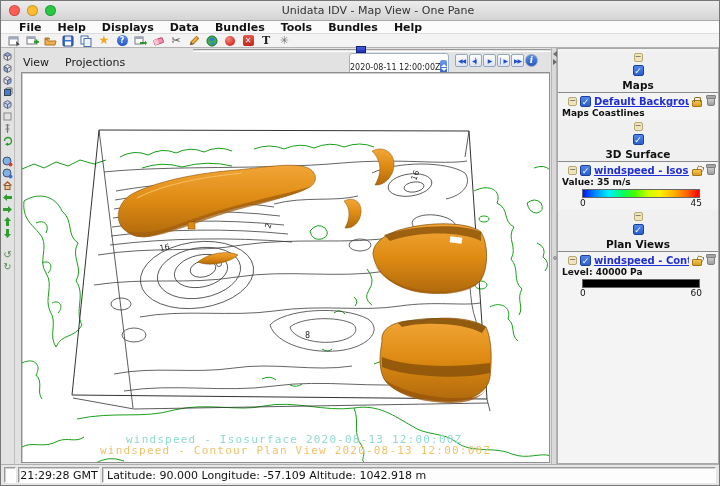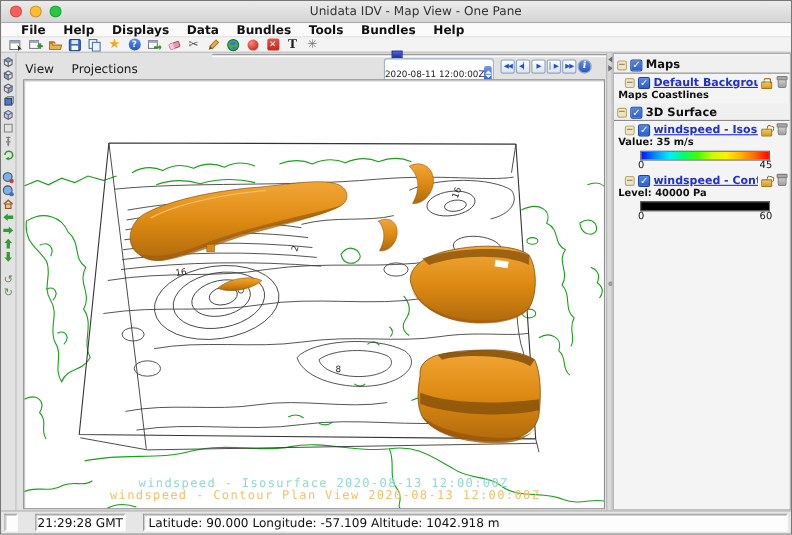--- a/index.html
+++ b/index.html
@@ -87,21 +87,21 @@
   #legend { position:absolute; left:556px; top:0; right:0; bottom:0; background:#f4f4f4;
     border:1px solid #a8a8a8; overflow:hidden; }
   #legend-header { height:16px; background:linear-gradient(#fafafa,#dcdcdc); border-bottom:1px solid #9a9a9a;
     display:flex; align-items:center; justify-content:center; position:relative; }
   #legend-header .t { font-size:12px; font-weight:bold; color:#111; }
   .float-icon { position:absolute; right:3px; top:3px; width:11px; height:9px; border:1px solid #667;
     border-top:3px solid #88a; background:#fff; }
   .float-icon::after{ content:""; position:absolute; right:-2px; bottom:-2px; width:4px; height:4px;
     border-radius:50%; background:#35b535; }
   .sec-head { display:flex; align-items:center; gap:3px; padding:2px 3px 1px 3px; margin-top:2px;
-    border-bottom:1px solid #8a8a8a; background:#f0f0f0; }
+    border-bottom:1px solid #8a8a8a; background:#f0f0f0;flex-direction:column; }
   .sec-head .lbl { font-size:10.5px; font-weight:bold; color:#111; }
   .item-row { display:flex; align-items:center; gap:3px; padding:3px 3px 0 10px; }
   .item-row .link { font-size:10px; font-weight:bold; color:#1f2fd4; text-decoration:underline;
     white-space:nowrap; overflow:hidden; flex:1; }
   .sub { font-size:9px; font-weight:bold; color:#111; padding:1px 0 0 4px; }
   .cbar { margin:2px 0 0 24px; width:118px; height:9px; border:1px solid #666; }
   .cbar.rainbow { background:linear-gradient(90deg,#0014ff,#0090ff,#00f0ff,#00ff6a,#42ff00,#c8ff00,#fff000,#ffb400,#ff6a00,#ff0000); }
   .cbar.black { background:#000; }
   .cbar-labels { width:122px; margin-left:22px; display:flex; justify-content:space-between;
     font-size:9px; color:#111; }
@@ -116,21 +116,21 @@
   .lock::before{ content:""; position:absolute; left:1px; top:-4px; width:5px; height:4px;
     border:1px solid #8a6a14; border-bottom:none; border-radius:2px 2px 0 0; }
   .lock.open::before{ left:4px; transform:rotate(18deg); }
   .trash { position:relative; width:8px; height:9px; flex:0 0 8px; margin-left:2px;
     background:linear-gradient(#d6d6d6,#9d9d9d); border:1px solid #7f7f7f; border-radius:1px 1px 2px 2px; }
   .trash::before{ content:""; position:absolute; top:-3px; left:-2px; right:-2px; height:2px;
     background:#a6a6a6; border:1px solid #808080; border-radius:1px; }
 
   
   #statusbar { position:absolute; left:0; bottom:0; right:0; height:21px; background:#e6e6e6;
-    border-top:1px solid #aeaeae; display:flex; align-items:center; gap:16px; padding:2px 3px; }
+    border-top:1px solid #aeaeae; display:flex; align-items:center; gap:2px; padding:2px 3px; }
   .sunken { height:16px; background:#fdfdfd; border:1px solid #9a9a9a;
     border-bottom-color:#fff; border-right-color:#fff; box-shadow:inset 1px 1px 0 #d0d0d0;
     font-size:11px; color:#111; display:flex; align-items:center; padding:0 4px; white-space:nowrap; }
   #sb-pad { width:12px; }
   #sb-clock { width:82px; justify-content:center; }
   #sb-readout { flex:1; overflow:hidden; }
 </style>
 </head>
 <body>
 
@@ -489,20 +489,25 @@
         <span class="lock open"></span>
         <span class="trash"></span>
       </div>
       <div class="sub">Value: 35 m/s</div>
       <div class="cbar rainbow"></div>
       <div class="cbar-labels">
         <span>0</span>
         <span>45</span>
       </div>
 
+      <div class="sec-head">
+        <span class="col"></span>
+        <span class="cb"></span>
+        <span class="lbl">Plan Views</span>
+      </div>
       <div class="item-row">
         <span class="col"></span>
         <span class="cb"></span>
         <span class="link">windspeed - Contour Pl...</span>
         <span class="lock open"></span>
         <span class="trash"></span>
       </div>
       <div class="sub">Level: 40000 Pa</div>
       <div class="cbar black"></div>
       <div class="cbar-labels">

